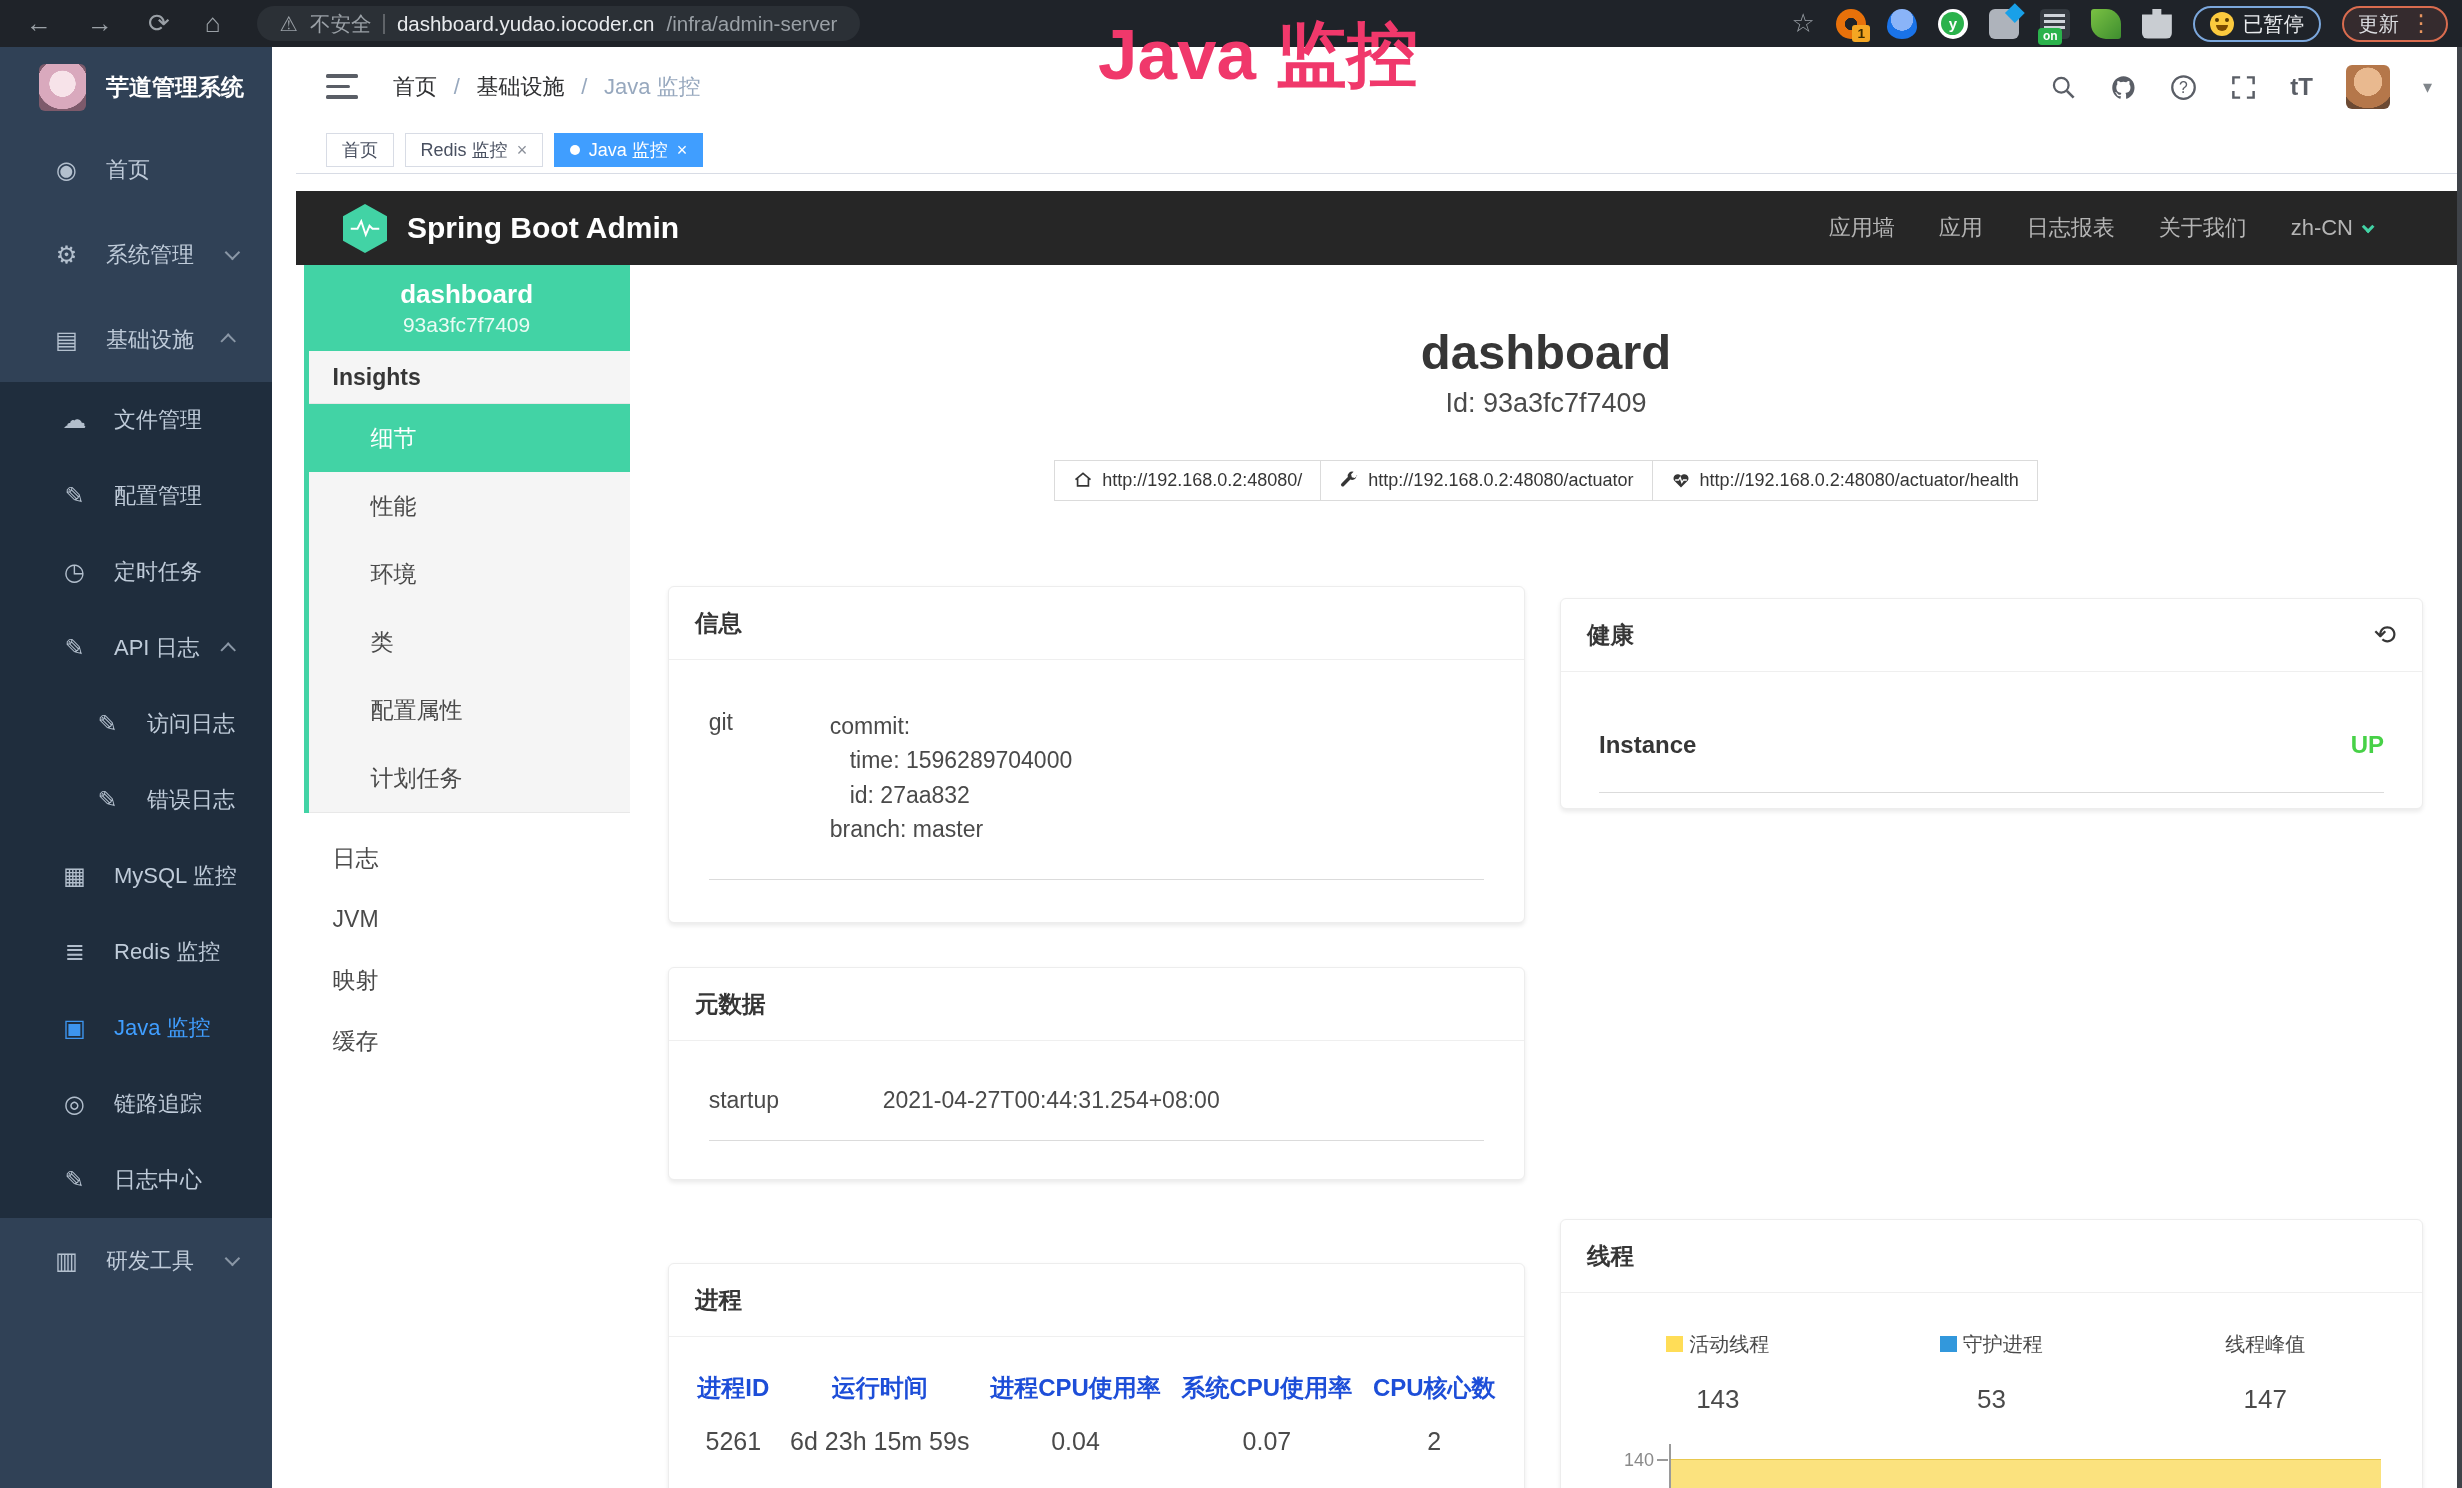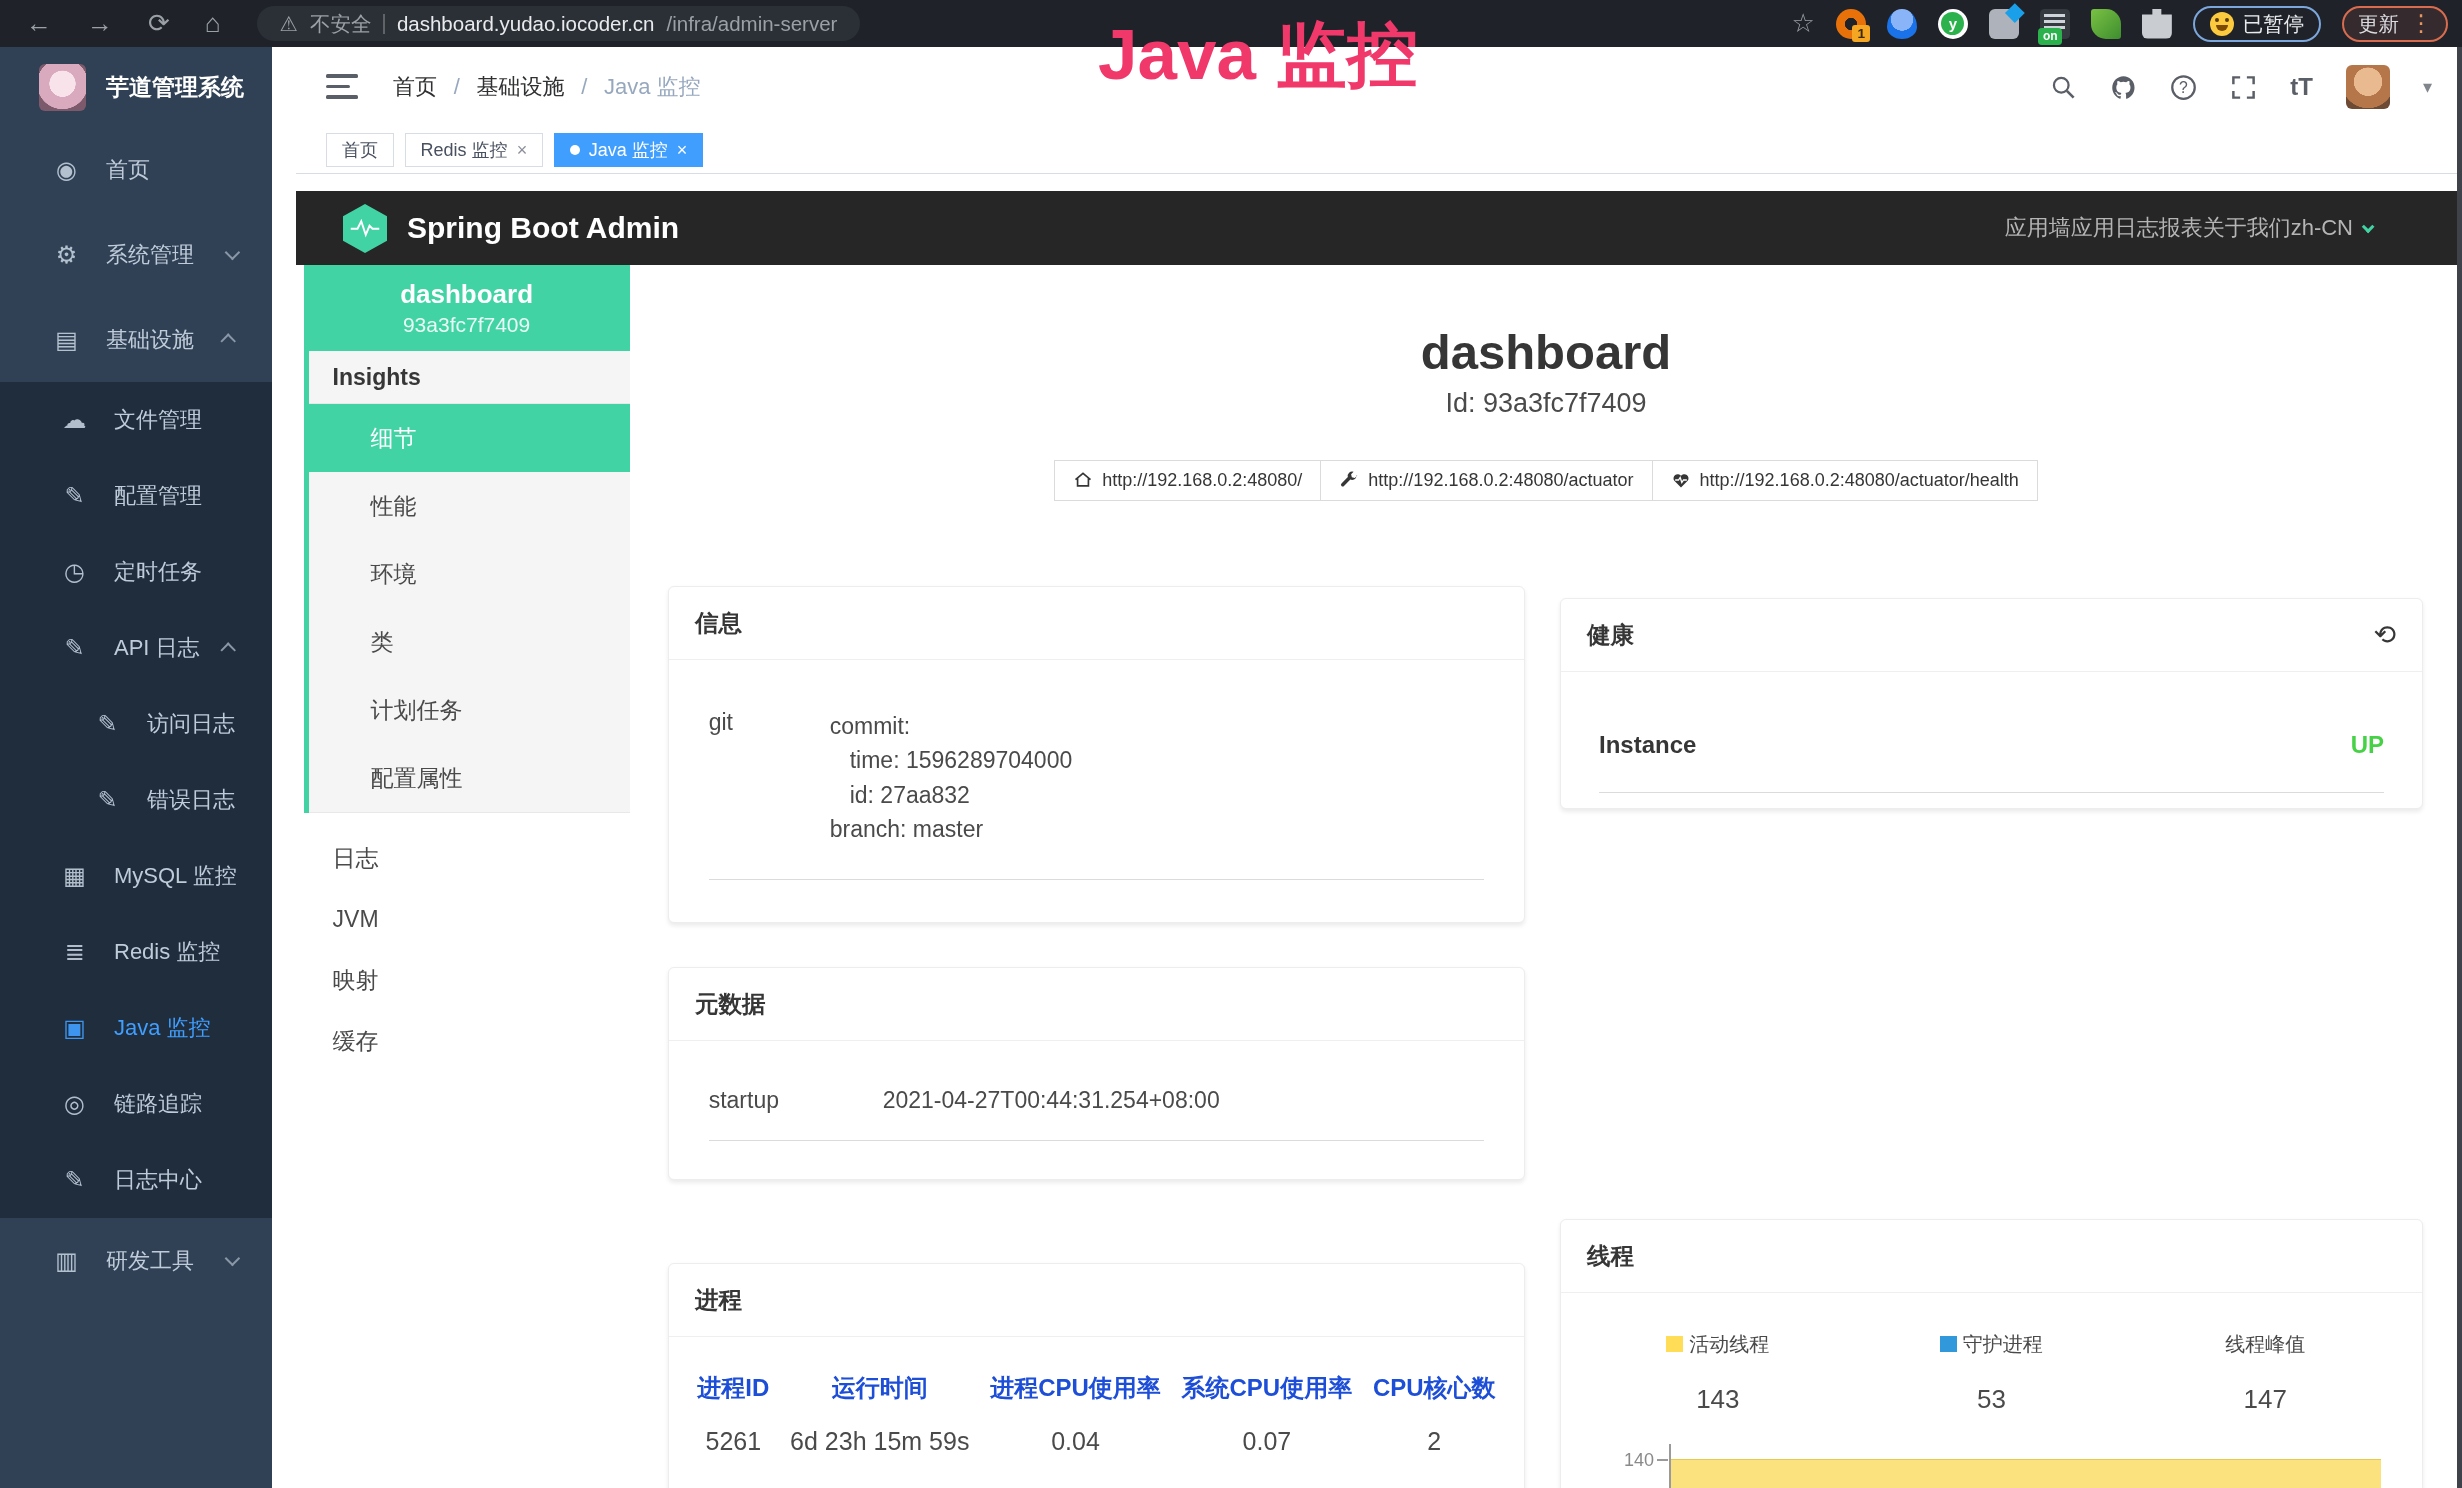--- a/index.html
+++ b/index.html
@@ -97,21 +97,21 @@
   .dot { width:10px; height:10px; border-radius:50%; background:#fff; }
 
   
   .sba { position:absolute; left:296px; top:174px; right:0; bottom:0; background:#fff; }
   .sba-navbar { position:absolute; left:0; right:0; top:17.4px; height:74px; background:#262626;
     display:flex; align-items:center; color:#b5b5b5; }
   .brand { display:flex; align-items:center; gap:20px; margin-left:47px; }
   .hexagon { width:44px; height:49px; background:#42d3a5; clip-path:polygon(50% 0,100% 25%,100% 75%,50% 100%,0 75%,0 25%);
     display:flex; align-items:center; justify-content:center; }
   .brand-name { color:#fff; font-size:30px; font-weight:700; }
-  .sba-nav { margin-left:auto; display:flex; align-items:center; margin-right:91px; font-size:22px; }
+  .sba-nav { margin-left:auto; display:flex; align-items:center; gap:44px; margin-right:91px; font-size:22px; }
   .sba-nav a { color:#b5b5b5; text-decoration:none; cursor:pointer; }
   .lang { display:flex; align-items:center; gap:9px; }
   .chev-teal { width:9px; height:9px; border-right:3px solid #42d3a5; border-bottom:3px solid #42d3a5;
     transform:rotate(45deg) translateY(-2.3px); }
 
   .sba-sidebar { position:absolute; left:7.6px; top:91px; width:326px; bottom:0; background:#fff; }
   .sba-sidebar::before { content:""; position:absolute; left:0; top:0; width:5.3px; height:548px; background:#42d3a5; z-index:2; }
   .inst-head { height:86px; background:#42d3a5; color:#fff; display:flex; flex-direction:column;
     align-items:center; justify-content:center; gap:3px; }
   .inst-name { font-size:26px; font-weight:700; }
@@ -375,22 +375,22 @@
       <div class="inst-head">
         <div class="inst-name">dashboard</div>
         <div class="inst-id">93a3fc7f7409</div>
       </div>
       <div class="ins-label">Insights</div>
       <div class="ins-group">
         <div class="smenu-item active">细节</div>
         <div class="smenu-item">性能</div>
         <div class="smenu-item">环境</div>
         <div class="smenu-item">类</div>
+        <div class="smenu-item">配置属性</div>
         <div class="smenu-item">计划任务</div>
-        <div class="smenu-item">配置属性</div>
       </div>
       <div class="root-items">
         <div class="smenu-item">日志</div>
         <div class="smenu-item">JVM</div>
         <div class="smenu-item">映射</div>
         <div class="smenu-item">缓存</div>
       </div>
     </div>
 
     <div class="sba-content">

